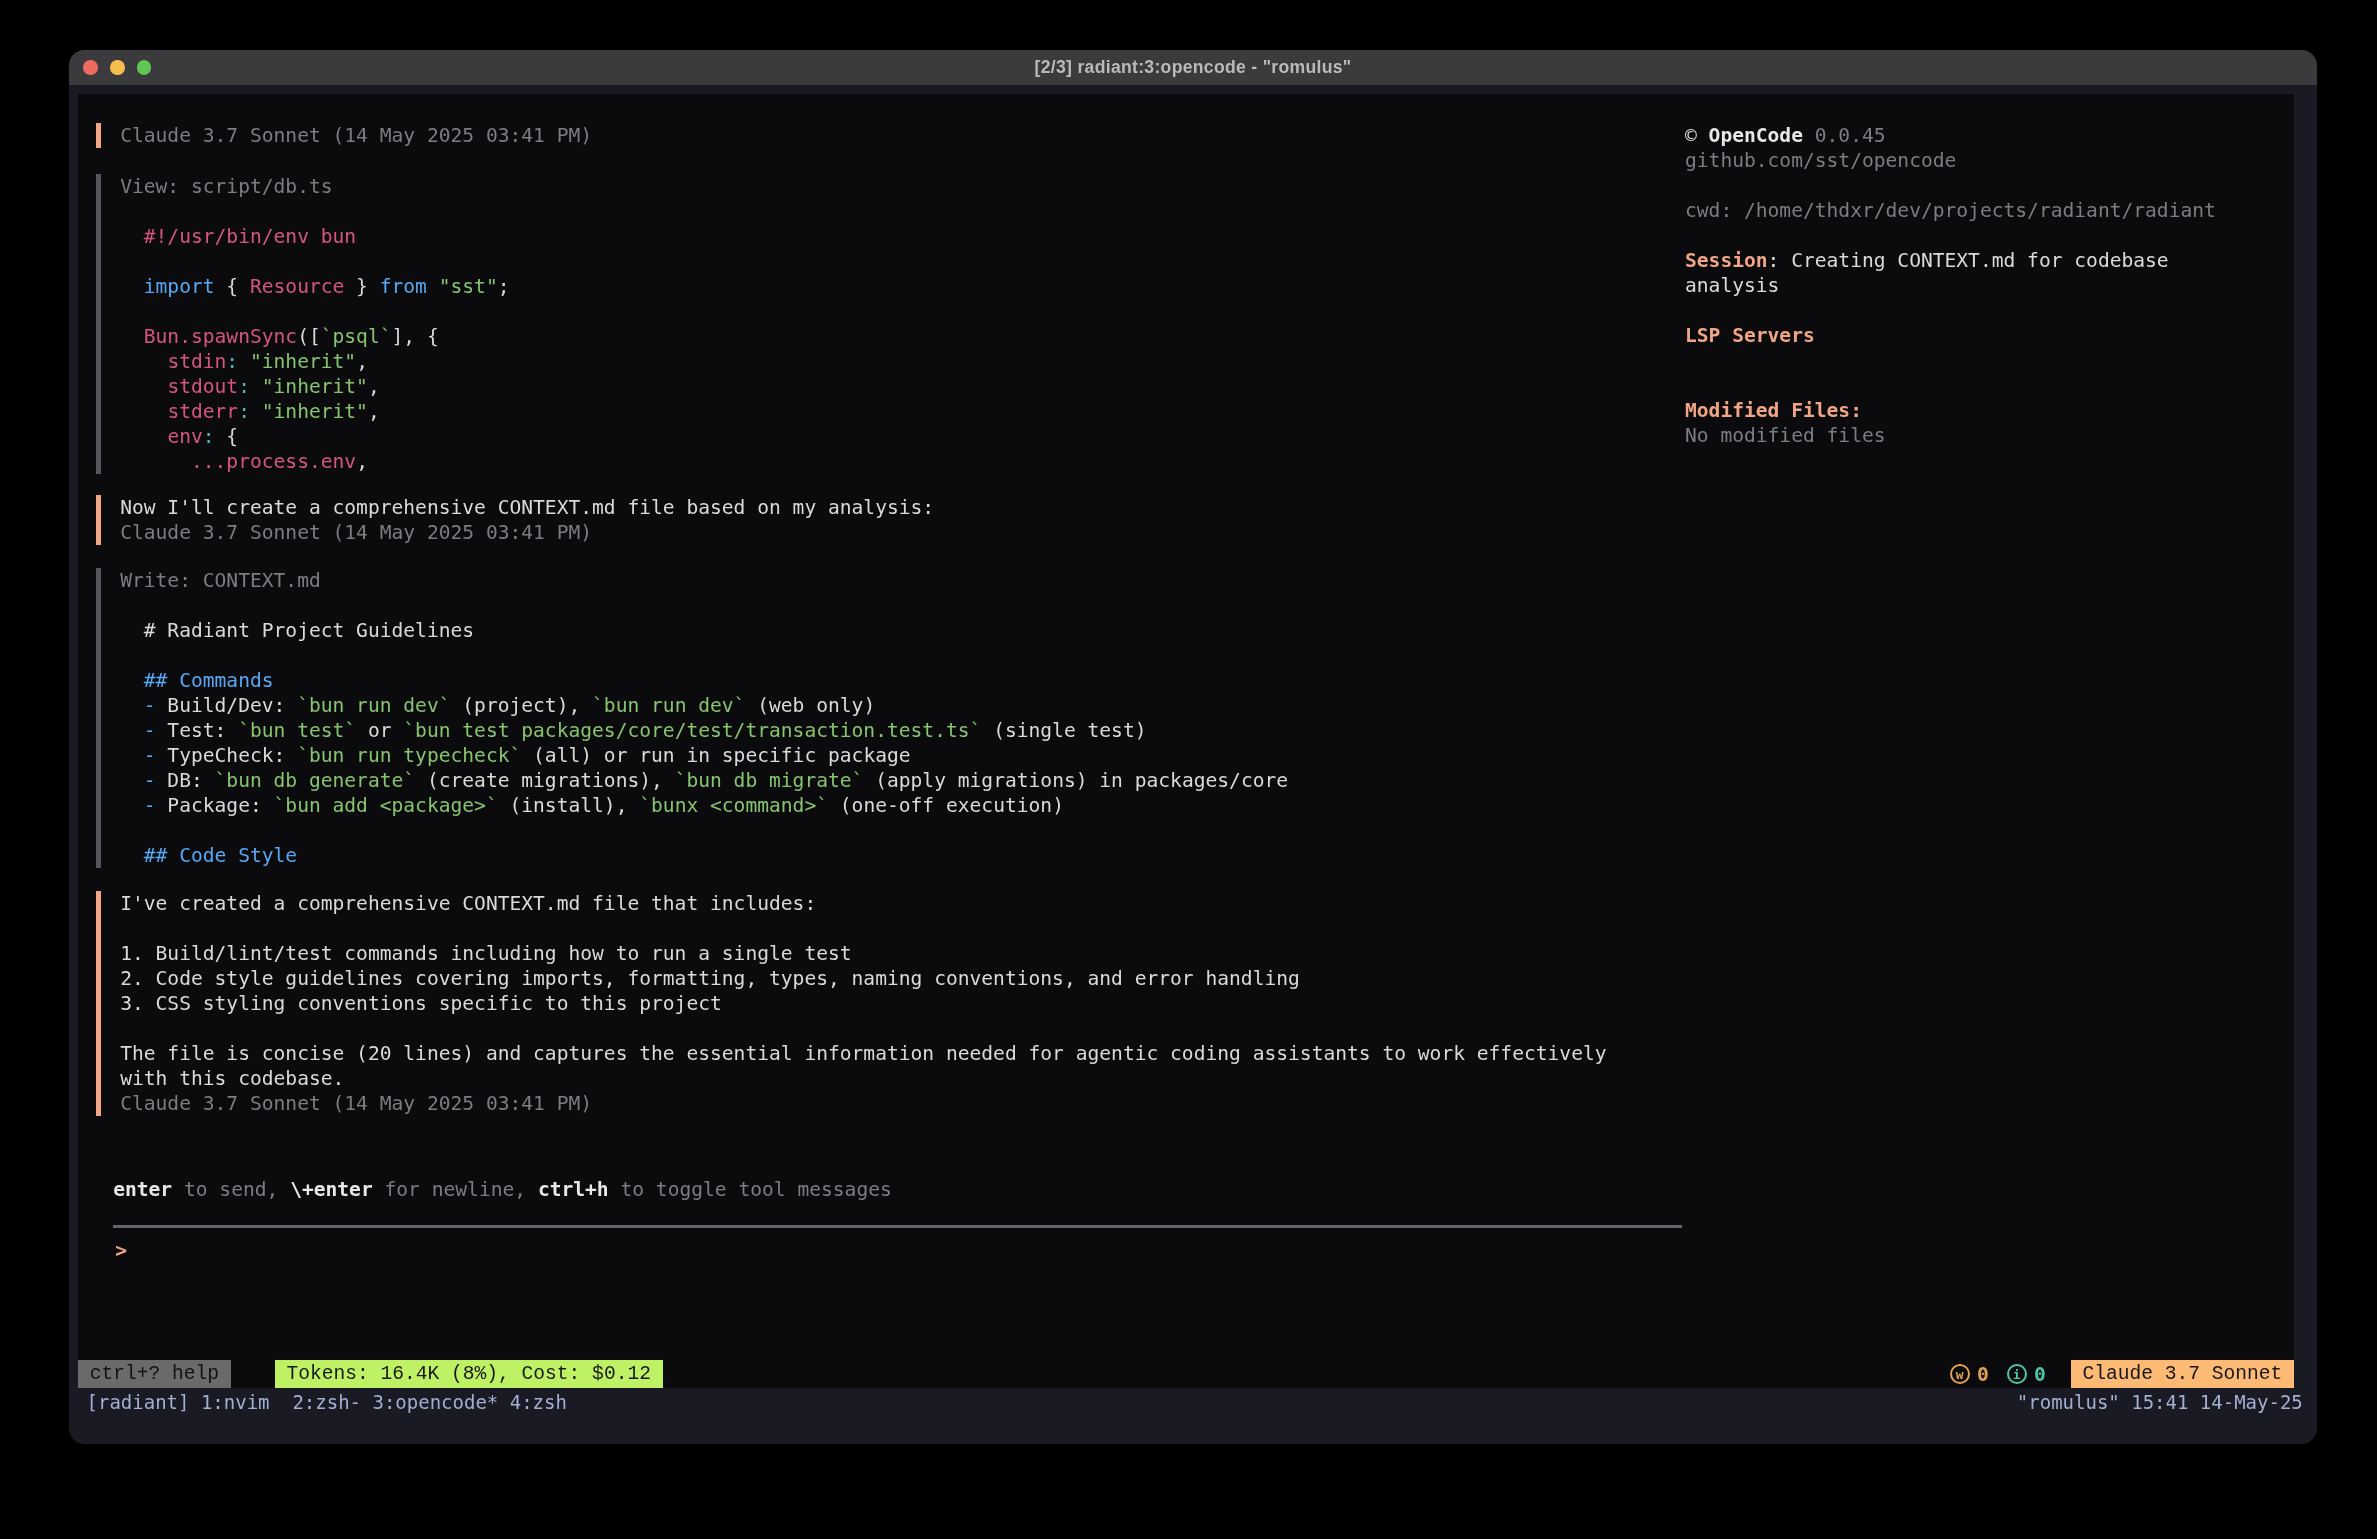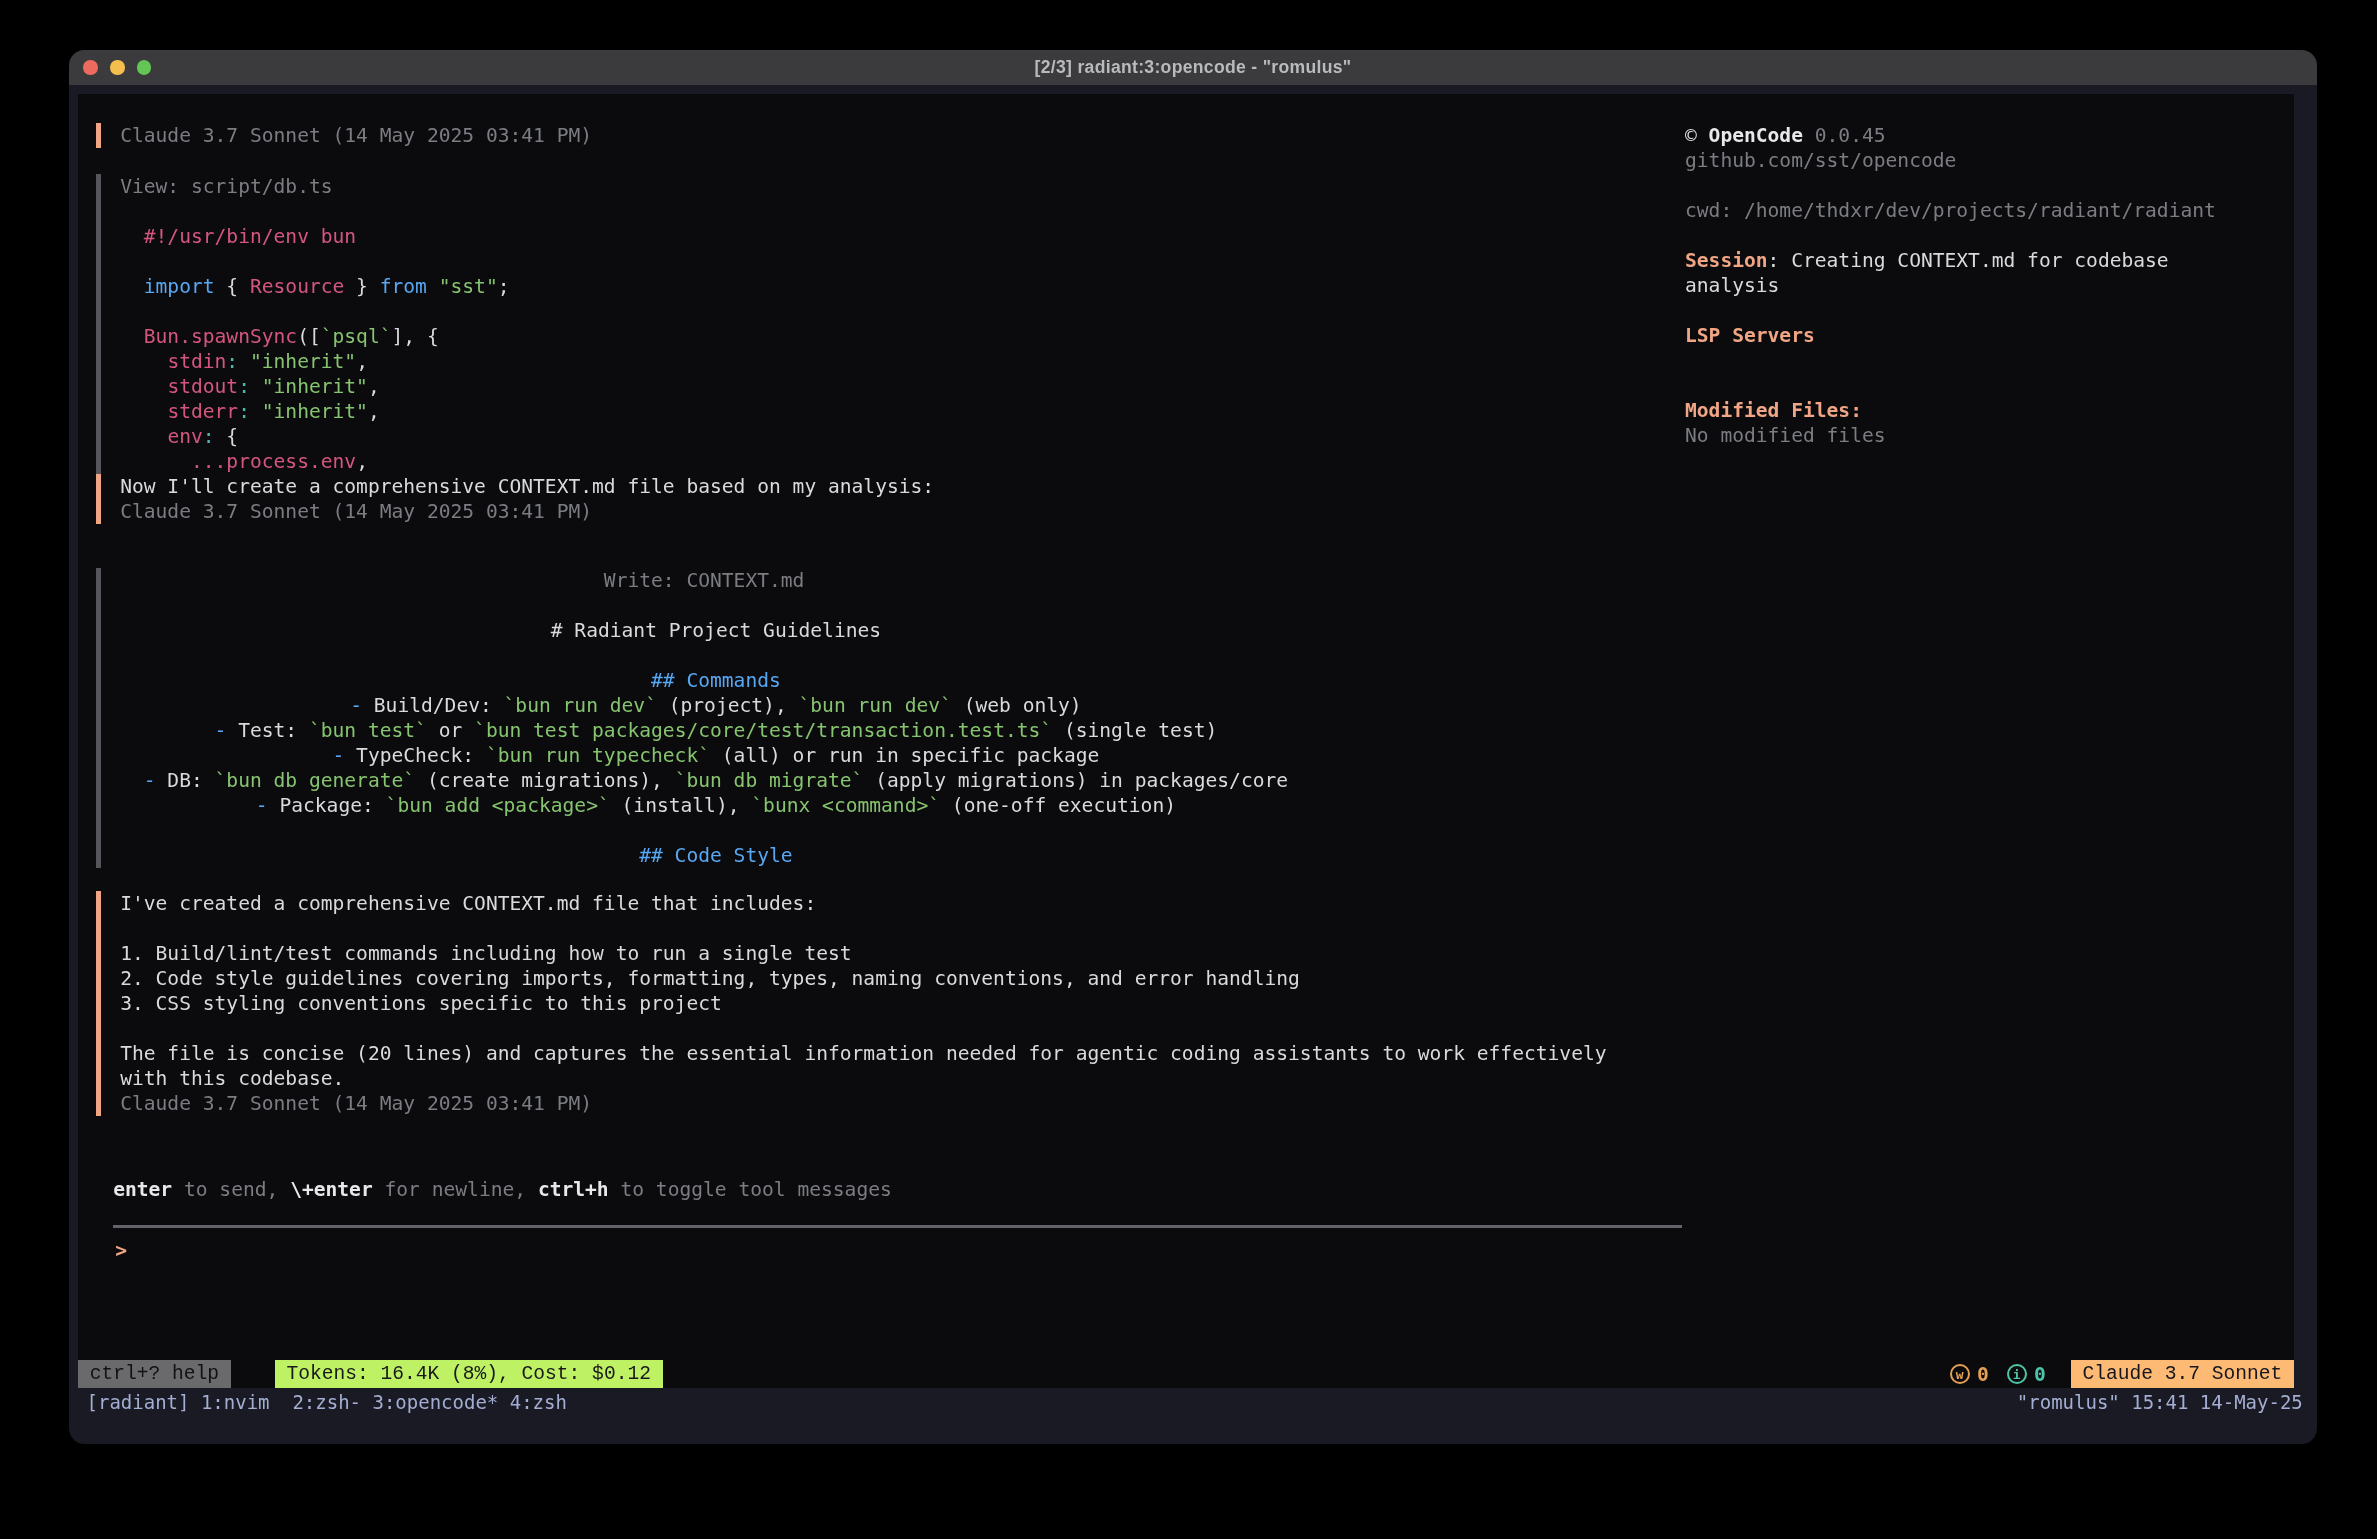--- a/index.html
+++ b/index.html
@@ -21,22 +21,22 @@
 
   
   .screen { position:absolute; left:9px; top:44px; width:2216px; height:1294px;
             background:#0b0b0e; color:#d9dadc; font-size:19.6px; }
   .line { height:25px; line-height:25px; white-space:pre; font-size:19.6px; }
 
   
   .main-col { position:absolute; left:17.6px; top:0; width:1592px; }
   .block { position:absolute; border-left:5.2px solid #55565c; padding-left:19.6px; }
   .block.orange { border-left-color:#f0a585; }
-  .block.b1{ top:29px; }  .block.b2{ top:80px; } .block.b3{ top:380px; }
-  .block.b4{ top:474px;text-align:center; } .block.b5{ top:797px; }
+  .block.b1{ top:29px; }  .block.b2{ top:80px; } .block.b3{ top:401px; }
+  .block.b4{ top:474px; } .block.b5{ top:797px; }
 
   
   .c-fg{ color:#d9dadc; } .c-fgb{ color:#e8e8ea; font-weight:700; }
   .c-gray{ color:#7b7d82; } .c-red{ color:#d4567f; } .c-green{ color:#86c46f; }
   .c-blue{ color:#58a7f2; } .c-cyan{ color:#4db7ae; } .c-orangeb{ color:#f0a585; font-weight:700; }
 
   
   .hint { position:absolute; left:17.6px; top:1083px; }
   .divider { position:absolute; left:17.6px; right:5.2px; top:1131px; height:2.6px; background:#63646a; }
   .prompt-line { position:absolute; left:19.6px; top:1144px; }

